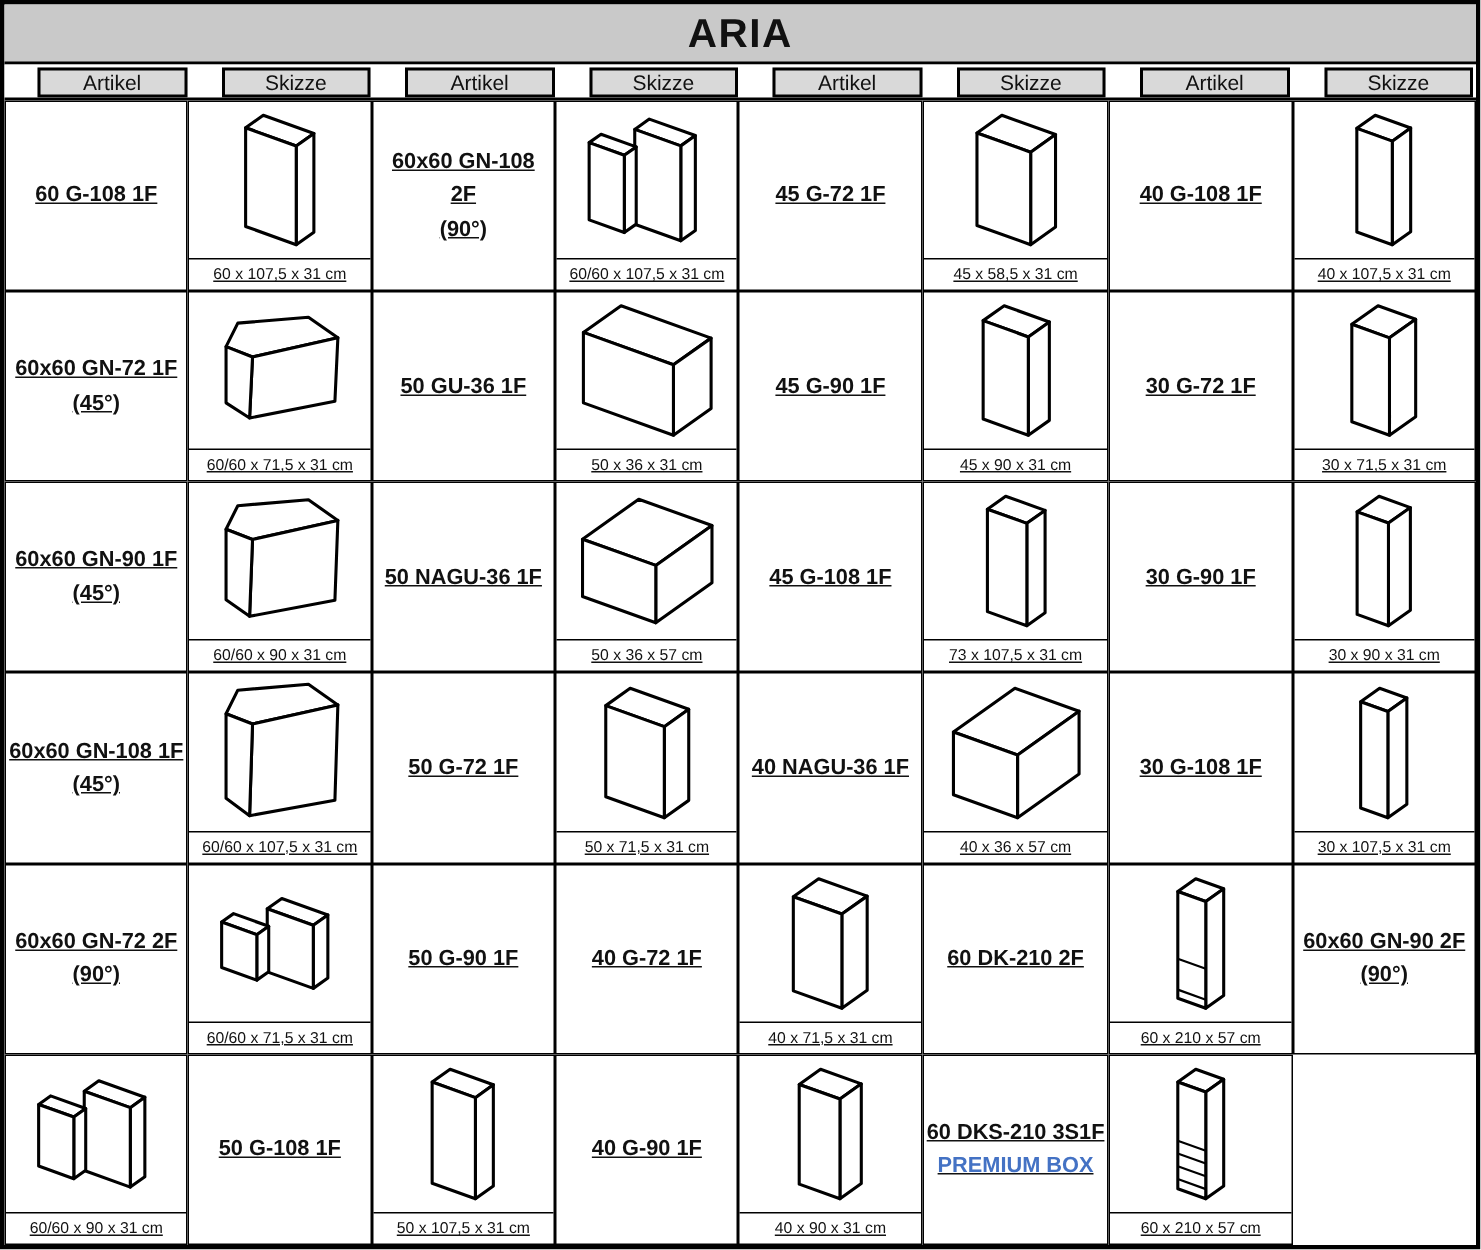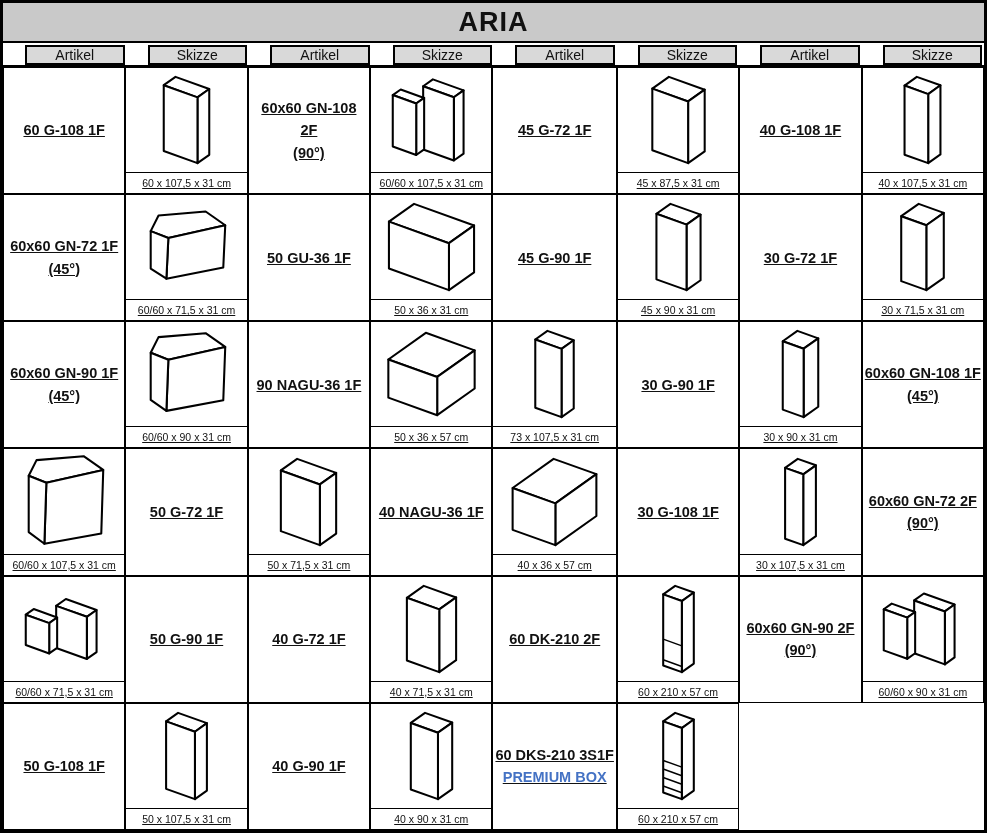--- a/index.html
+++ b/index.html
@@ -98,21 +98,21 @@
         <div class="aline">45 G-72 1F</div>
       </div>
       <div class="scell">
         <div class="sketch-area">
           <svg viewBox="0 0 121 104" class="sk">
             <polygon points="33.8,20.0 70.3,33.1 87.2,21.1 50.7,8.0" fill="#ffffff" stroke="#000000" stroke-width="2.1" stroke-linejoin="round"></polygon>
             <polygon points="70.3,33.1 87.2,21.1 87.2,84.0 70.3,96.0" fill="#ffffff" stroke="#000000" stroke-width="2.1" stroke-linejoin="round"></polygon>
             <polygon points="33.8,20.0 70.3,33.1 70.3,96.0 33.8,82.9" fill="#ffffff" stroke="#000000" stroke-width="2.1" stroke-linejoin="round"></polygon>
           </svg>
         </div>
-        <div class="dim">45 x 87,5 x 31 cm</div>
+        <div class="dim">45 x 58,5 x 31 cm</div>
       </div>
       <div class="acell">
         <div class="aline">40 G-108 1F</div>
       </div>
       <div class="scell">
         <div class="sketch-area">
           <svg viewBox="0 0 121 104" class="sk">
             <polygon points="42.2,16.9 66.3,25.6 78.8,16.6 54.7,8.0" fill="#ffffff" stroke="#000000" stroke-width="2.1" stroke-linejoin="round"></polygon>
             <polygon points="66.3,25.6 78.8,16.6 78.8,87.1 66.3,96.0" fill="#ffffff" stroke="#000000" stroke-width="2.1" stroke-linejoin="round"></polygon>
             <polygon points="42.2,16.9 66.3,25.6 66.3,96.0 42.2,87.4" fill="#ffffff" stroke="#000000" stroke-width="2.1" stroke-linejoin="round"></polygon>
@@ -185,31 +185,34 @@
             <g transform="translate(0,-1.6)">
               <polygon points="24.0,32.0 32.0,16.0 80.0,12.0 100.0,26.0 42.0,39.0" fill="#ffffff" stroke="#000000" stroke-width="2.1" stroke-linejoin="round"></polygon>
               <polygon points="42.0,39.0 100.0,26.0 98.0,80.3 40.0,91.2" fill="#ffffff" stroke="#000000" stroke-width="2.1" stroke-linejoin="round"></polygon>
               <polygon points="24.0,32.0 42.0,39.0 40.0,91.2 24.0,80.0" fill="#ffffff" stroke="#000000" stroke-width="2.1" stroke-linejoin="round"></polygon>
             </g>
           </svg>
         </div>
         <div class="dim">60/60 x 90 x 31 cm</div>
       </div>
       <div class="acell">
-        <div class="aline">90 NAGU-36 1F</div>
+        <div class="aline">50 NAGU-36 1F</div>
       </div>
       <div class="scell">
         <div class="sketch-area">
           <svg viewBox="0 0 121 104" class="sk">
             <polygon points="16.5,37.2 66.3,55.0 104.5,27.9 54.7,10.0" fill="#ffffff" stroke="#000000" stroke-width="2.1" stroke-linejoin="round"></polygon>
             <polygon points="66.3,55.0 104.5,27.9 104.5,66.8 66.3,94.0" fill="#ffffff" stroke="#000000" stroke-width="2.1" stroke-linejoin="round"></polygon>
             <polygon points="16.5,37.2 66.3,55.0 66.3,94.0 16.5,76.1" fill="#ffffff" stroke="#000000" stroke-width="2.1" stroke-linejoin="round"></polygon>
           </svg>
         </div>
         <div class="dim">50 x 36 x 57 cm</div>
+      </div>
+      <div class="acell">
+        <div class="aline">45 G-108 1F</div>
       </div>
       <div class="scell">
         <div class="sketch-area">
           <svg viewBox="0 0 121 104" class="sk">
             <polygon points="40.9,16.8 67.7,26.4 80.1,17.6 53.3,8.0" fill="#ffffff" stroke="#000000" stroke-width="2.1" stroke-linejoin="round"></polygon>
             <polygon points="67.7,26.4 80.1,17.6 80.1,87.2 67.7,96.0" fill="#ffffff" stroke="#000000" stroke-width="2.1" stroke-linejoin="round"></polygon>
             <polygon points="40.9,16.8 67.7,26.4 67.7,96.0 40.9,86.4" fill="#ffffff" stroke="#000000" stroke-width="2.1" stroke-linejoin="round"></polygon>
           </svg>
         </div>
         <div class="dim">73 x 107,5 x 31 cm</div>

